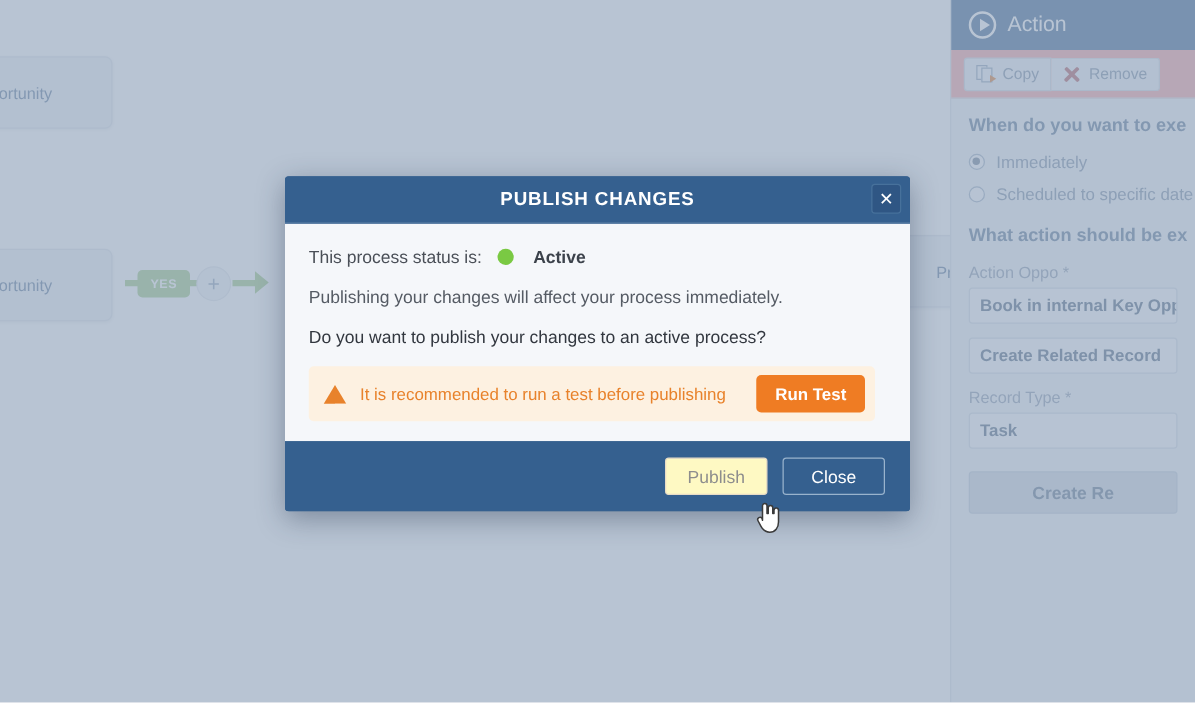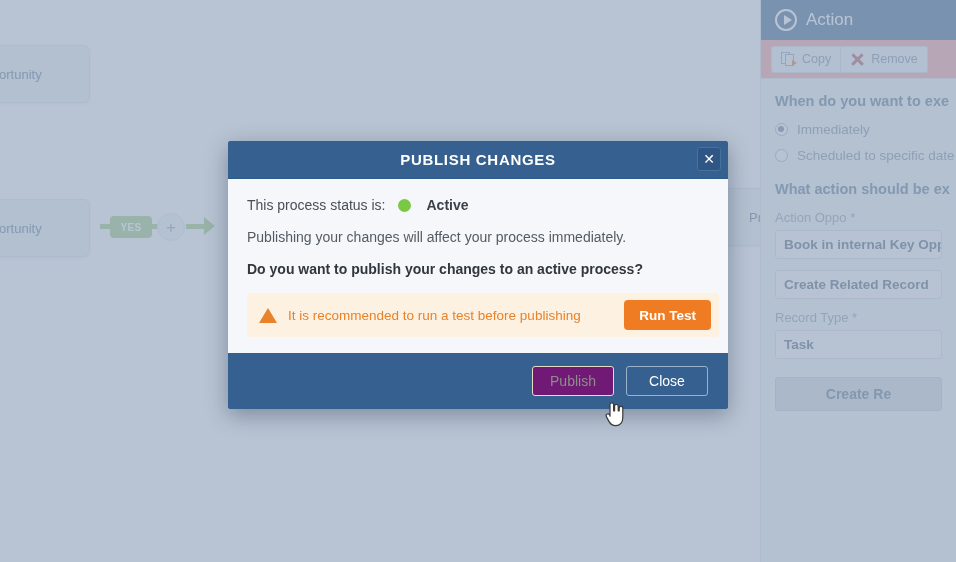--- a/index.html
+++ b/index.html
@@ -271,21 +271,21 @@
     border: 1px solid #47719b;
     border-radius: 3px;
     color: #ffffff;
     font-size: 14px;
     display: flex; align-items: center; justify-content: center;
     cursor: pointer;
     line-height: 1;
   }
   #modal-body {
     background: #f5f7fa;
-    padding: 18px 9px 16px 19px;
+    padding: 18px 28px 16px 19px;
     border-top: 1px solid #2c5a8a;
   }
   .status-line {
     display: flex; align-items: center;
     gap: 9px;
     font-size: 14px;
     color: #4a4f57;
     margin-bottom: 16px;
   }
   .status-dot {
@@ -294,21 +294,21 @@
     background: #7ac943;
     flex: 0 0 auto;
     margin-left: 3px;
   }
   .status-value { font-weight: bold; color: #3c424b; margin-left: 7px; }
   .body-text {
     font-size: 14px;
     color: #555b64;
     margin-bottom: 16px;
   }
-  .body-text.strong { font-weight: bold; color: #32373f; }
+  .body-text.strong { font-weight: normal; color: #32373f; }
   #warn-bar {
     background: #fdf1e1;
     border-radius: 4px;
     height: 44px;
     display: flex; align-items: center;
     padding: 0 8px 0 12px;
     gap: 11px;
   }
   .warn-tri {
     width: 0; height: 0;
@@ -370,21 +370,21 @@
   .footer-btn {
     height: 30px;
     min-width: 82px;
     border-radius: 3px;
     font-size: 14px;
     cursor: pointer;
     font-family: inherit;
     display: flex; align-items: center; justify-content: center;
   }
   #publish-btn {
-    background: #701a75;
+    background: #fef9c3;
     border: 1px solid #e8dcc6;
     color: #8d8d8d;
   }
   #close-btn {
     background: #35608f;
     border: 1px solid #99b3cd;
     color: #ffffff;
   }
 
   

